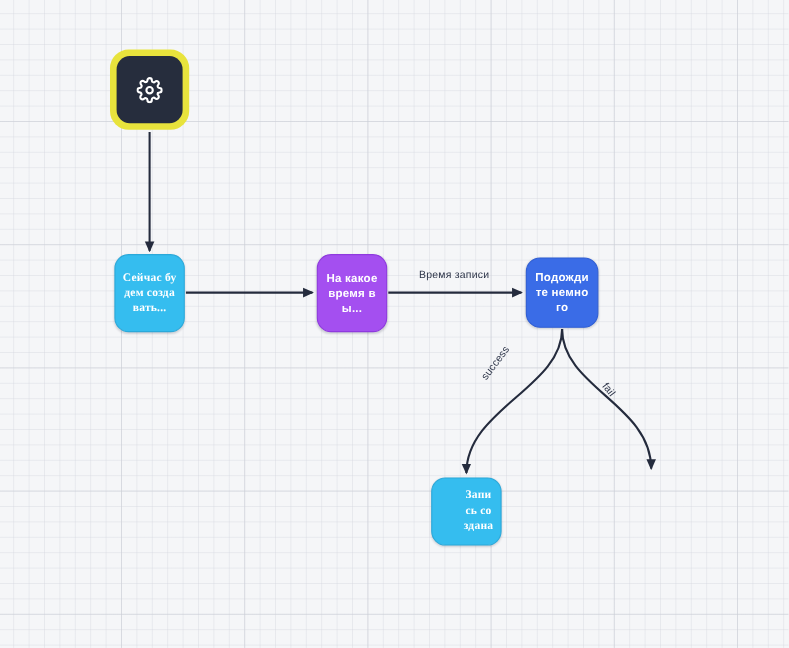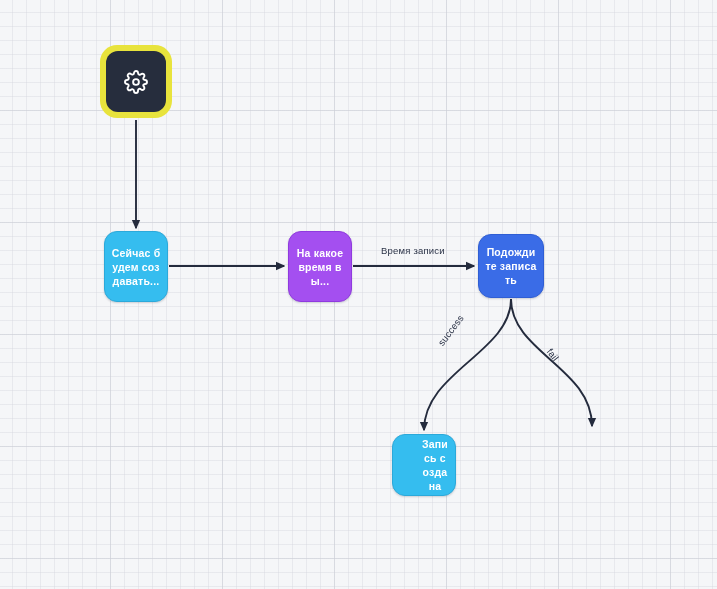--- a/index.html
+++ b/index.html
@@ -76,20 +76,21 @@
     box-shadow: 0 1px 2px rgba(20,28,50,0.18);
   }
   .node-msg .label {
     width: 100%;
     word-break: break-all;
     overflow: hidden;
   }
   .sky {
     background: #35bdef;
     border: 1.5px solid #2ba9da;
+    font-family: Liberation Serif, serif;
   }
   .violet {
     background: #a44ff0;
     border: 1.5px solid #8f3ade;
   }
   .royal {
     background: #3a6ce7;
     border: 1.5px solid #2f5ed4;
   }
 
@@ -161,21 +162,21 @@
 
   <div class="node node-msg sky n-start">
     <div class="label">Сейчас будем создавать...</div>
   </div>
 
   <div class="node node-msg violet n-time">
     <div class="label">На какое время вы...</div>
   </div>
 
   <div class="node node-msg royal n-wait">
-    <div class="label">Подождите записать</div>
+    <div class="label">Подождите немного</div>
   </div>
 
   <div class="node node-msg sky n-success">
     <div class="label">Запись создана</div>
   </div>
 
 
 </div>
 
 </body></html>

